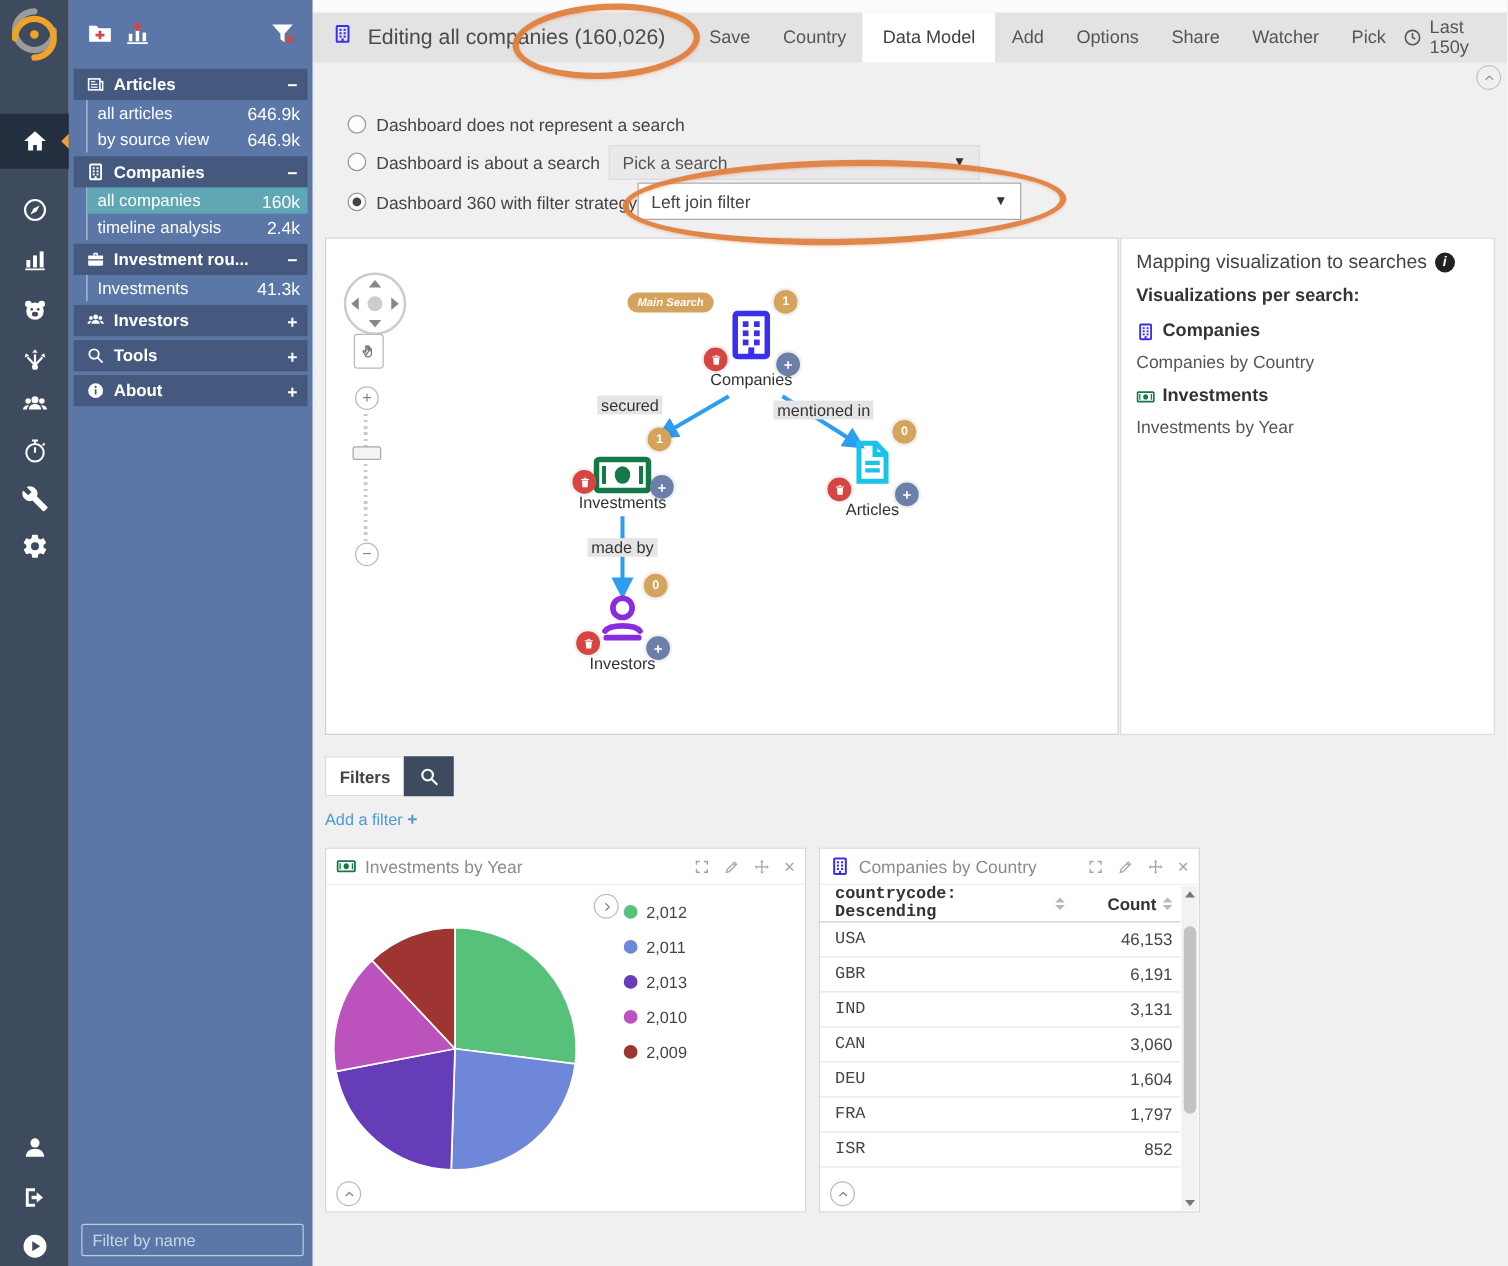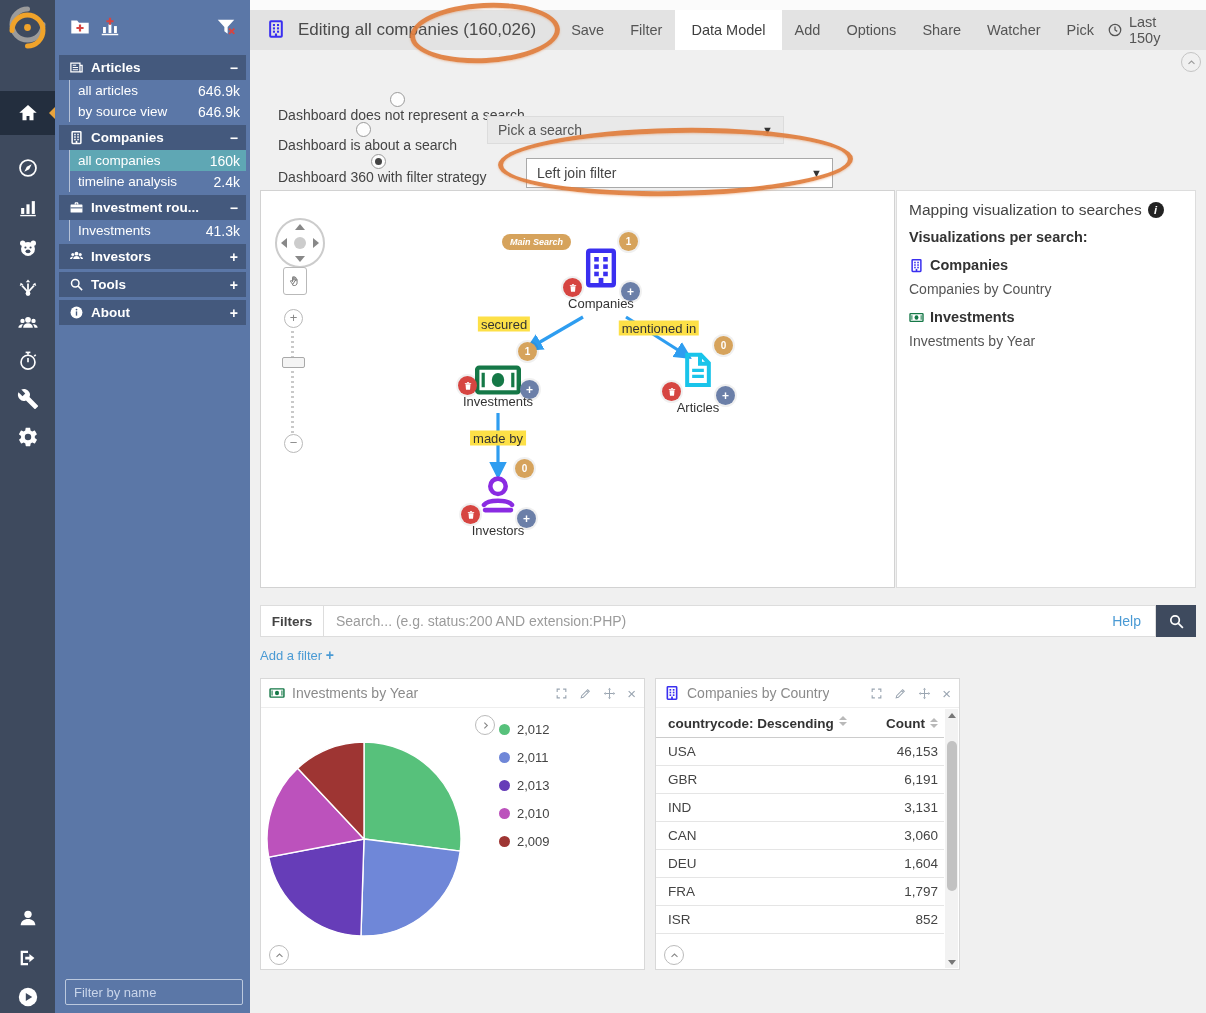--- a/index.html
+++ b/index.html
@@ -43,27 +43,27 @@
   .tb-item{font-size:14.5px;color:#555;padding:0 13px;height:40px;display:flex;align-items:center;cursor:pointer;white-space:nowrap;}
   .tb-item.active{background:#fff;color:#3f3f3f;padding:0 16px;}
   #tb-time{margin-left:auto;margin-right:22px;display:flex;align-items:center;color:#555;font-size:14.5px;cursor:pointer;}
   #tb-time svg{width:16px;height:16px;margin-right:6px;color:#555;}
 
   #collapse-top{left:931px;top:52px;width:18px;height:18px;border:1px solid #c4c4c4;border-radius:50%;color:#9a9a9a;display:flex;align-items:center;justify-content:center;cursor:pointer;}
   #collapse-top svg{width:11px;height:11px;}
 
   #dm-heading{left:10px;top:57px;font-size:18px;color:#3f3f3f;}
   #dm-heading a{color:#4293c2;text-decoration:none;cursor:pointer;}
-  .radio-row{position:absolute;left:28px;display:flex;align-items:center;font-size:14px;color:#444;flex-direction:column;}
+  .radio-row{position:absolute;left:28px;display:flex;align-items:flex-start;font-size:14px;color:#444;}
   .radio{width:13px;height:13px;border-radius:50%;border:1px solid #9a9a9a;background:#fdfdfd;margin-right:8px;position:relative;flex:0 0 auto;cursor:pointer;}
   .radio.on::after{content:"";position:absolute;left:3px;top:3px;width:7px;height:7px;border-radius:50%;background:#444;}
   .sel{position:absolute;display:flex;align-items:center;font-size:14px;color:#444;padding:0 10px;cursor:pointer;}
   .sel .caret{margin-left:auto;font-size:11px;color:#333;}
   #sel-pick{left:237px;top:116px;width:275px;height:26px;background:#e9e9e9;border:1px solid #dcdcdc;color:#555;}
-  #sel-strategy{left:260px;top:158px;width:285px;height:28px;background:#fff;border:1px solid #a9a9a9;margin-left:16px;}
+  #sel-strategy{left:260px;top:146px;width:285px;height:28px;background:#fff;border:1px solid #a9a9a9;}
 
   
   #graphpanel{left:10px;top:190px;width:635px;height:398px;background:#fff;border:1px solid #d2d2d2;box-sizing:border-box;}
   #navring{left:14px;top:27px;width:46px;height:46px;border:2px solid #ccc;border-radius:50%;background:#fff;}
   #navring .dot{position:absolute;left:17px;top:17px;width:12px;height:12px;border-radius:50%;background:#ccc;}
   .ring-caret{position:absolute;width:0;height:0;}
   #handbtn{left:22px;top:76px;width:22px;height:26px;border:1.5px solid #b9b9b9;border-radius:3px;color:#777;display:flex;align-items:center;justify-content:center;cursor:pointer;background:#fff;}
   #handbtn svg{width:16px;height:16px;}
   .zoombtn{position:absolute;left:23px;width:17px;height:17px;border:1.5px solid #b9b9b9;border-radius:50%;color:#888;font-size:13px;line-height:15px;text-align:center;background:#fff;cursor:pointer;}
   #zoomtrack{left:30px;top:140px;width:3px;height:102px;background:repeating-linear-gradient(#c9c9c9 0 2px,transparent 2px 5px);}
@@ -72,21 +72,21 @@
   #edgelayer{left:0;top:0;width:635px;height:398px;}
   .gnode{position:absolute;width:0;height:0;}
   .gnode .nicon{position:absolute;transform:translate(-50%,-50%);}
   .glabel{position:absolute;transform:translate(-50%,0);font-size:13px;color:#333;white-space:nowrap;}
   .badge{position:absolute;width:19px;height:19px;border-radius:50%;display:flex;align-items:center;justify-content:center;color:#fff;font-size:10px;font-weight:bold;box-shadow:0 0 0 2px rgba(0,0,0,0.06);}
   .badge.count{background:#d6a35c;}
   .badge.trash{background:#d64541;}
   .badge.plus{background:#6b7fa8;font-size:12px;}
   .badge svg{width:10px;height:10px;}
   .mainsearch{position:absolute;background:#d6a35c;color:#fff;font-size:9px;font-weight:bold;font-style:italic;padding:3px 8px;border-radius:9px;white-space:nowrap;}
-  .edgelabel{position:absolute;transform:translate(-50%,-50%);font-size:13px;color:#333;background:#fde047;padding:0 3px;white-space:nowrap;}
+  .edgelabel{position:absolute;transform:translate(-50%,-50%);font-size:13px;color:#333;background:#e5e5e5;padding:0 3px;white-space:nowrap;}
 
   
   #mappanel{left:646px;top:190px;width:300px;height:398px;background:#fff;border:1px solid #ddd;box-sizing:border-box;padding:10px 12px;}
   #map-title{font-size:15.5px;color:#444;display:flex;align-items:center;}
   #map-title .info{width:16px;height:16px;border-radius:50%;background:#222;color:#fff;font-size:11px;font-weight:bold;display:inline-flex;align-items:center;justify-content:center;margin-left:6px;font-style:italic;}
   #map-sub{font-size:14.5px;font-weight:bold;color:#333;margin-top:10px;}
   .map-group{margin-top:12px;}
   .map-search{display:flex;align-items:center;font-size:14.5px;font-weight:bold;color:#333;}
   .map-search svg{width:15px;height:15px;margin-right:6px;}
   .map-viz{font-size:14px;color:#555;margin-top:8px;cursor:pointer;}
@@ -118,21 +118,21 @@
   .chev-circle{position:absolute;width:18px;height:18px;border:1px solid #bbb;border-radius:50%;color:#888;display:flex;align-items:center;justify-content:center;cursor:pointer;background:rgba(255,255,255,.5);}
   .chev-circle svg{width:11px;height:11px;}
 
   #legend{position:absolute;left:238px;top:36px;}
   .leg-item{display:flex;align-items:center;height:28px;font-size:13px;color:#444;cursor:pointer;}
   .leg-dot{width:11px;height:11px;border-radius:50%;margin-right:7px;flex:0 0 auto;}
 
   #ctable{position:absolute;left:0;top:30px;right:15px;}
   .t-head{display:flex;font-size:13.5px;font-weight:bold;color:#333;border-bottom:1px solid #ccc;height:28px;align-items:center;padding:0 6px 0 12px;}
   .t-row{display:flex;font-size:13.5px;color:#444;border-bottom:1px solid #e5e5e5;height:27px;align-items:center;padding:0 6px 0 12px;gap:43px;}
-  .t-c1{flex:1;display:flex;}
+  .t-c1{flex:1;display:flex;align-items:center;font-family:Liberation Mono, monospace;}
   .t-c2{width:86px;text-align:right;display:flex;justify-content:flex-end;align-items:center;}
   .sorter{display:inline-flex;flex-direction:column;margin-left:5px;}
   .sorter i{width:0;height:0;border-left:4px solid transparent;border-right:4px solid transparent;display:block;}
   .sorter .up{border-bottom:4px solid #b9b9b9;margin-bottom:2px;}
   .sorter .dn{border-top:4px solid #b9b9b9;}
   #tscroll{position:absolute;right:1px;top:30px;bottom:1px;width:13px;background:#f2f2f2;}
   #tscroll .arr{position:absolute;left:0;width:13px;height:12px;display:flex;align-items:center;justify-content:center;}
   #tscroll .arr i{width:0;height:0;border-left:4px solid transparent;border-right:4px solid transparent;}
   #tscroll .arr.top{top:0;} #tscroll .arr.top i{border-bottom:5px solid #777;}
   #tscroll .arr.bot{bottom:0;} #tscroll .arr.bot i{border-top:5px solid #777;}
@@ -407,21 +407,21 @@
               <rect x="13.2" y="10" width="2.5" height="2.5"></rect>
               <rect x="8.3" y="14" width="2.5" height="2.5"></rect>
               <rect x="13.2" y="14" width="2.5" height="2.5"></rect>
               <rect x="10.7" y="17.4" width="2.6" height="4"></rect>
             </g>
           </svg>
         </span>
       <span id="tb-title">Editing all companies (160,026)</span>
       <div id="tb-menu">
           <div class="tb-item">Save</div>
-          <div class="tb-item">Filter</div>
+          <div class="tb-item">Country</div>
           <div class="tb-item active">Data Model</div>
           <div class="tb-item">Add</div>
           <div class="tb-item">Options</div>
           <div class="tb-item">Share</div>
           <div class="tb-item">Watcher</div>
           <div class="tb-item">Pick</div>
         </div>
       <div id="tb-time">
         <span>
             <svg viewBox="0 0 24 24" fill="none" stroke="currentColor" stroke-width="1.9">
@@ -621,24 +621,20 @@
               </span>
               <span>Investments</span>
             </div>
             <div class="map-viz">Investments by Year</div>
           </div>
         </div>
     </div>
 
     <div id="filtersbar" class="abs">
       <div id="filters-tab">Filters</div>
-      <div id="filters-input-wrap">
-        <input id="filters-input" type="text" placeholder="Search... (e.g. status:200 AND extension:PHP)" style="">
-        <span id="filters-help">Help</span>
-      </div>
       <div id="filters-btn">
           <span>
             <svg viewBox="0 0 24 24" fill="none" stroke="currentColor" stroke-width="2.4">
               <circle cx="10" cy="10" r="6"></circle>
               <path d="M14.6 14.6 21 21"></path>
             </svg>
           </span>
         </div>
     </div>
     <div id="addfilter" class="abs"><span>Add a filter</span> <b>+</b></div>

